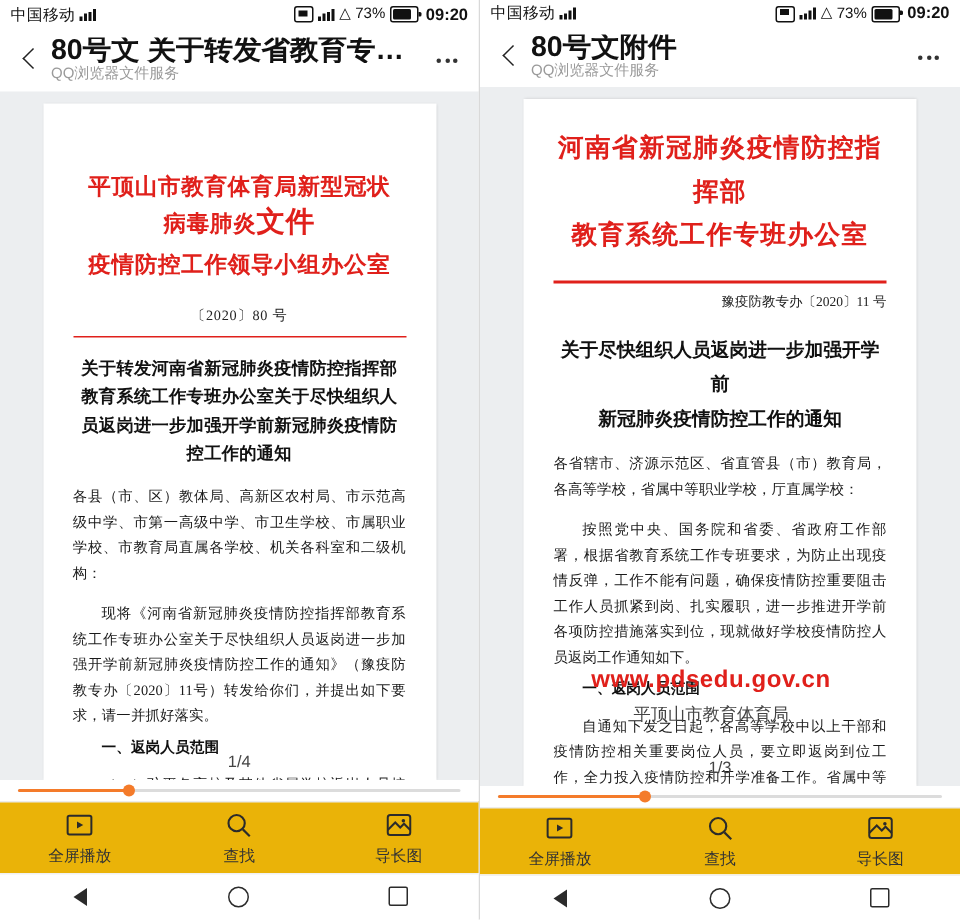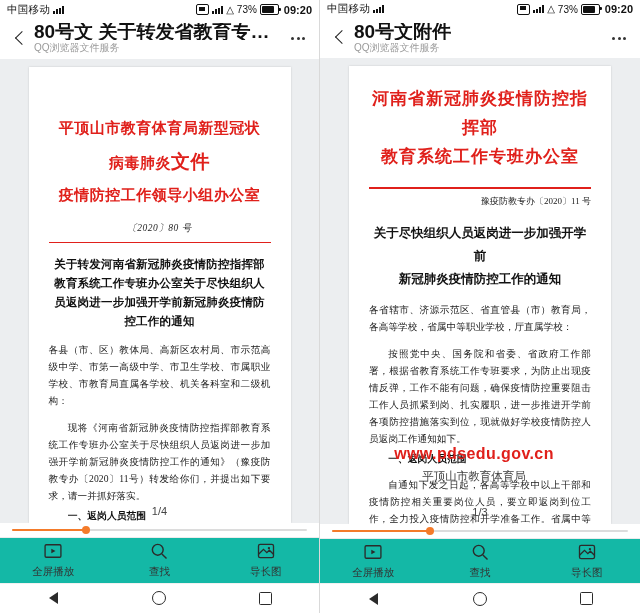--- a/index.html
+++ b/index.html
@@ -145,42 +145,41 @@
   }
   .redhead {
     color: #e0201b;
     text-align: center;
     font-weight: bold;
     font-family: "Liberation Serif", serif;
   }
   
   .l-red1 {
     font-size: 15px;
-    line-height: 34px;
+    line-height: 24px;
     letter-spacing: .5px;
     margin-top: 26px;
     padding: 0 4px;
   }
   .l-red1 .big {
     font-size: 19px;
   }
   .l-red2 {
     font-size: 15px;
     line-height: 26px;
     letter-spacing: .5px;
     margin-top: 2px;
     padding: 0 4px;
   }
   .docnum {
     text-align: center;
     font-size: 9.5px;
     color: #222;
     margin-top: 14px;
     letter-spacing: .5px;
-    font-style: italic;
   }
   .redline {
     height: 1.6px;
     background: #e0201b;
     margin: 7px 0 12px 0;
   }
   .doc-h1 {
     text-align: center;
     font-size: 11.5px;
     font-weight: bold;
@@ -288,21 +287,21 @@
     width: 8px; height: 8px;
     margin-top: -4px;
     margin-left: -4px;
     border-radius: 50%;
     background: #f47b2a;
   }
 
   
   .toolbar {
     height: 52px;
-    background: #14b8a6;
+    background: #eab308;
     display: flex;
     align-items: center;
     border-top: 1px solid #ececec;
   }
   .tool {
     flex: 1 1 0;
     display: flex;
     flex-direction: column;
     align-items: center;
     justify-content: center;

